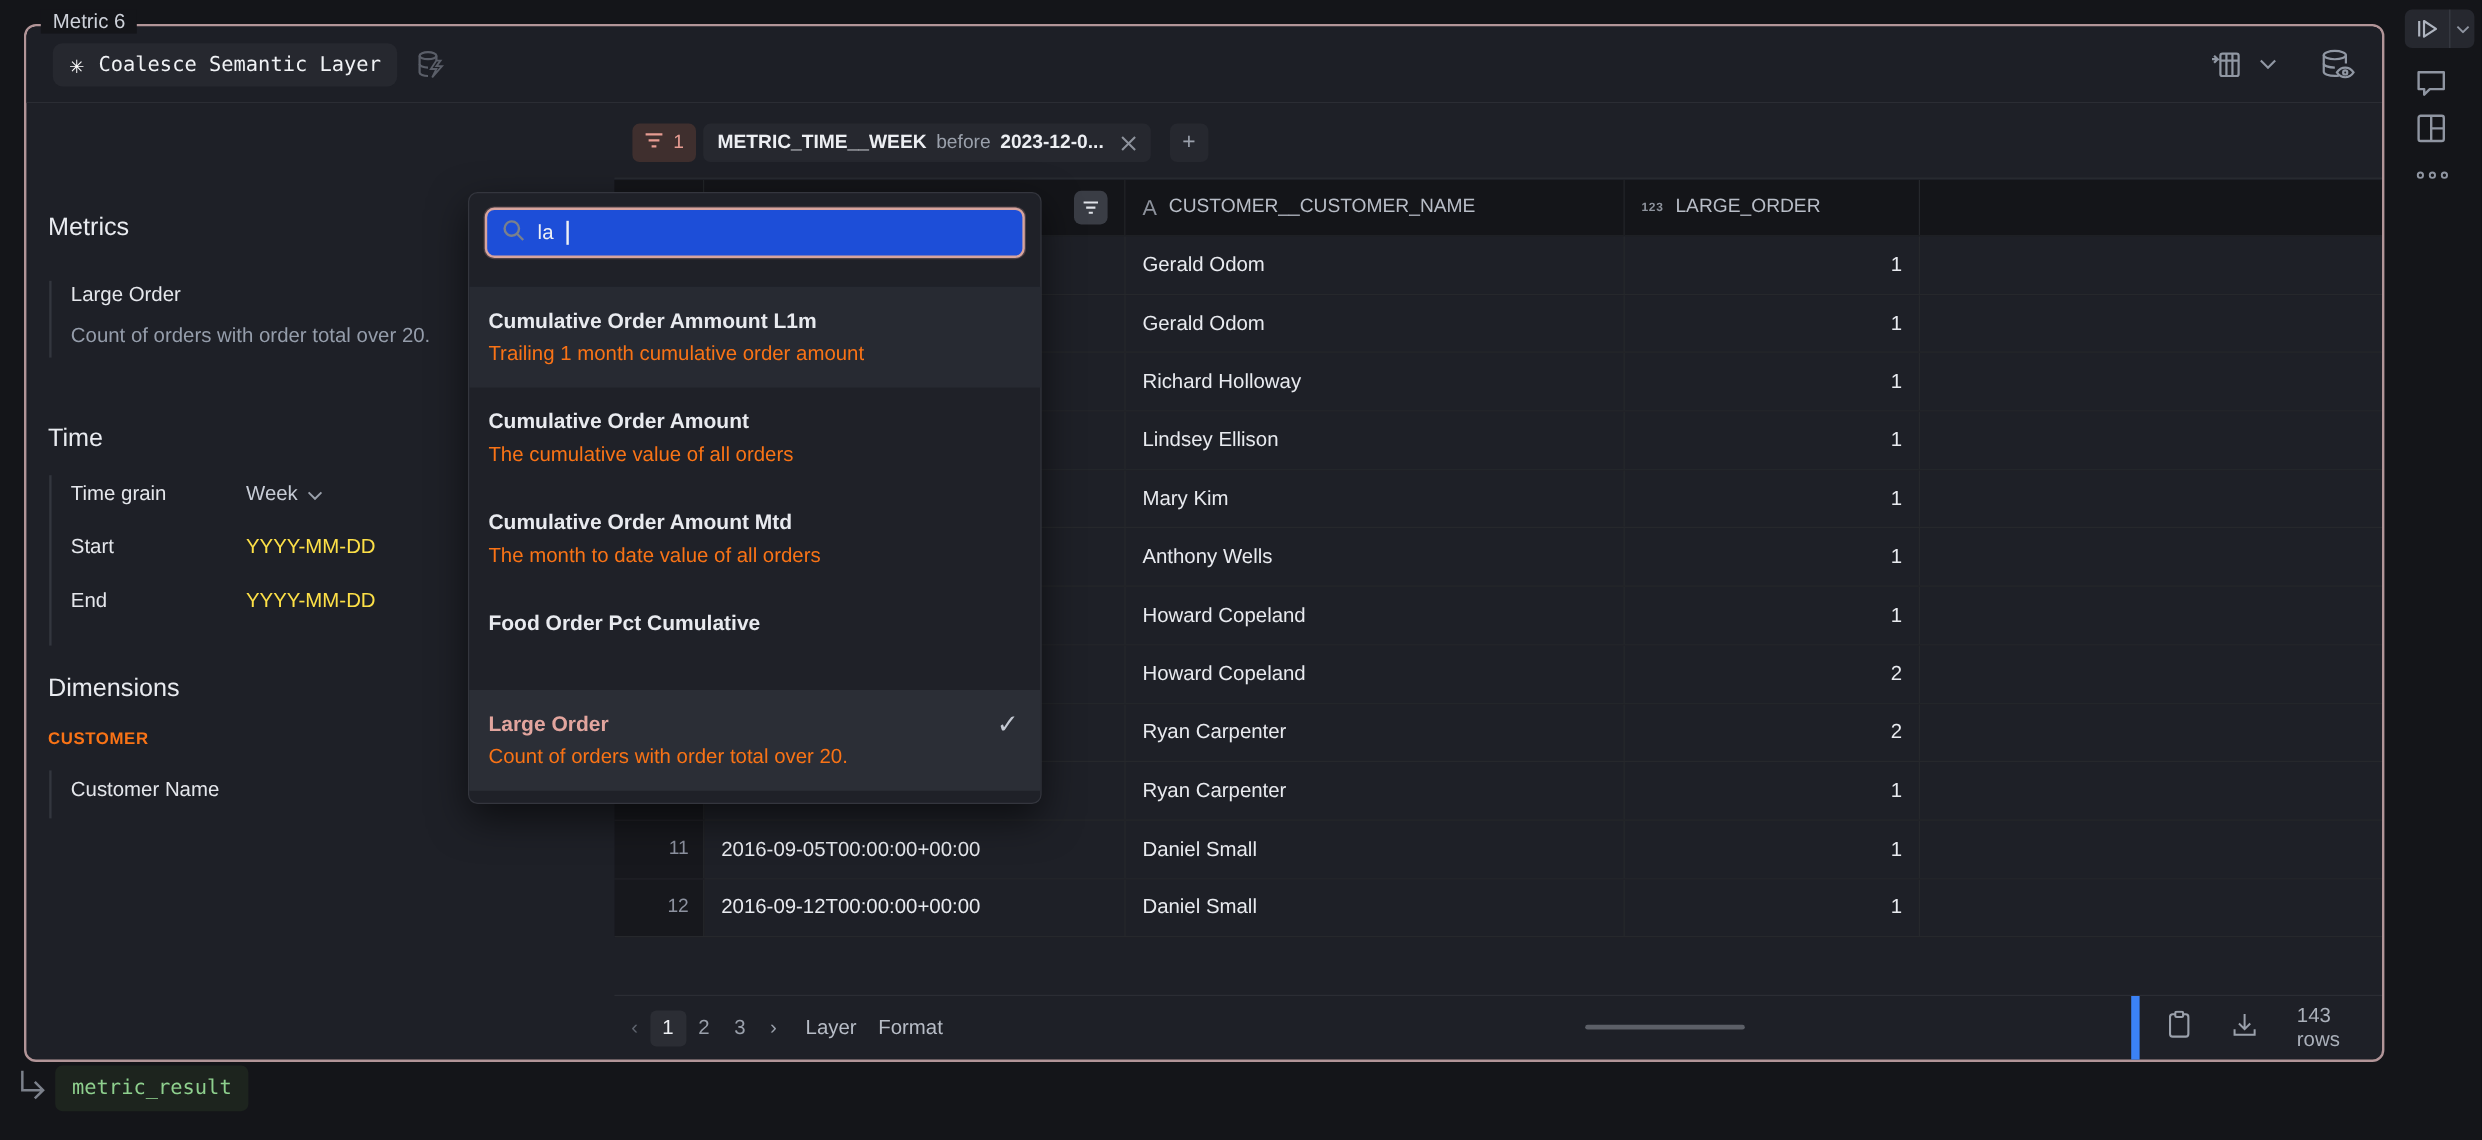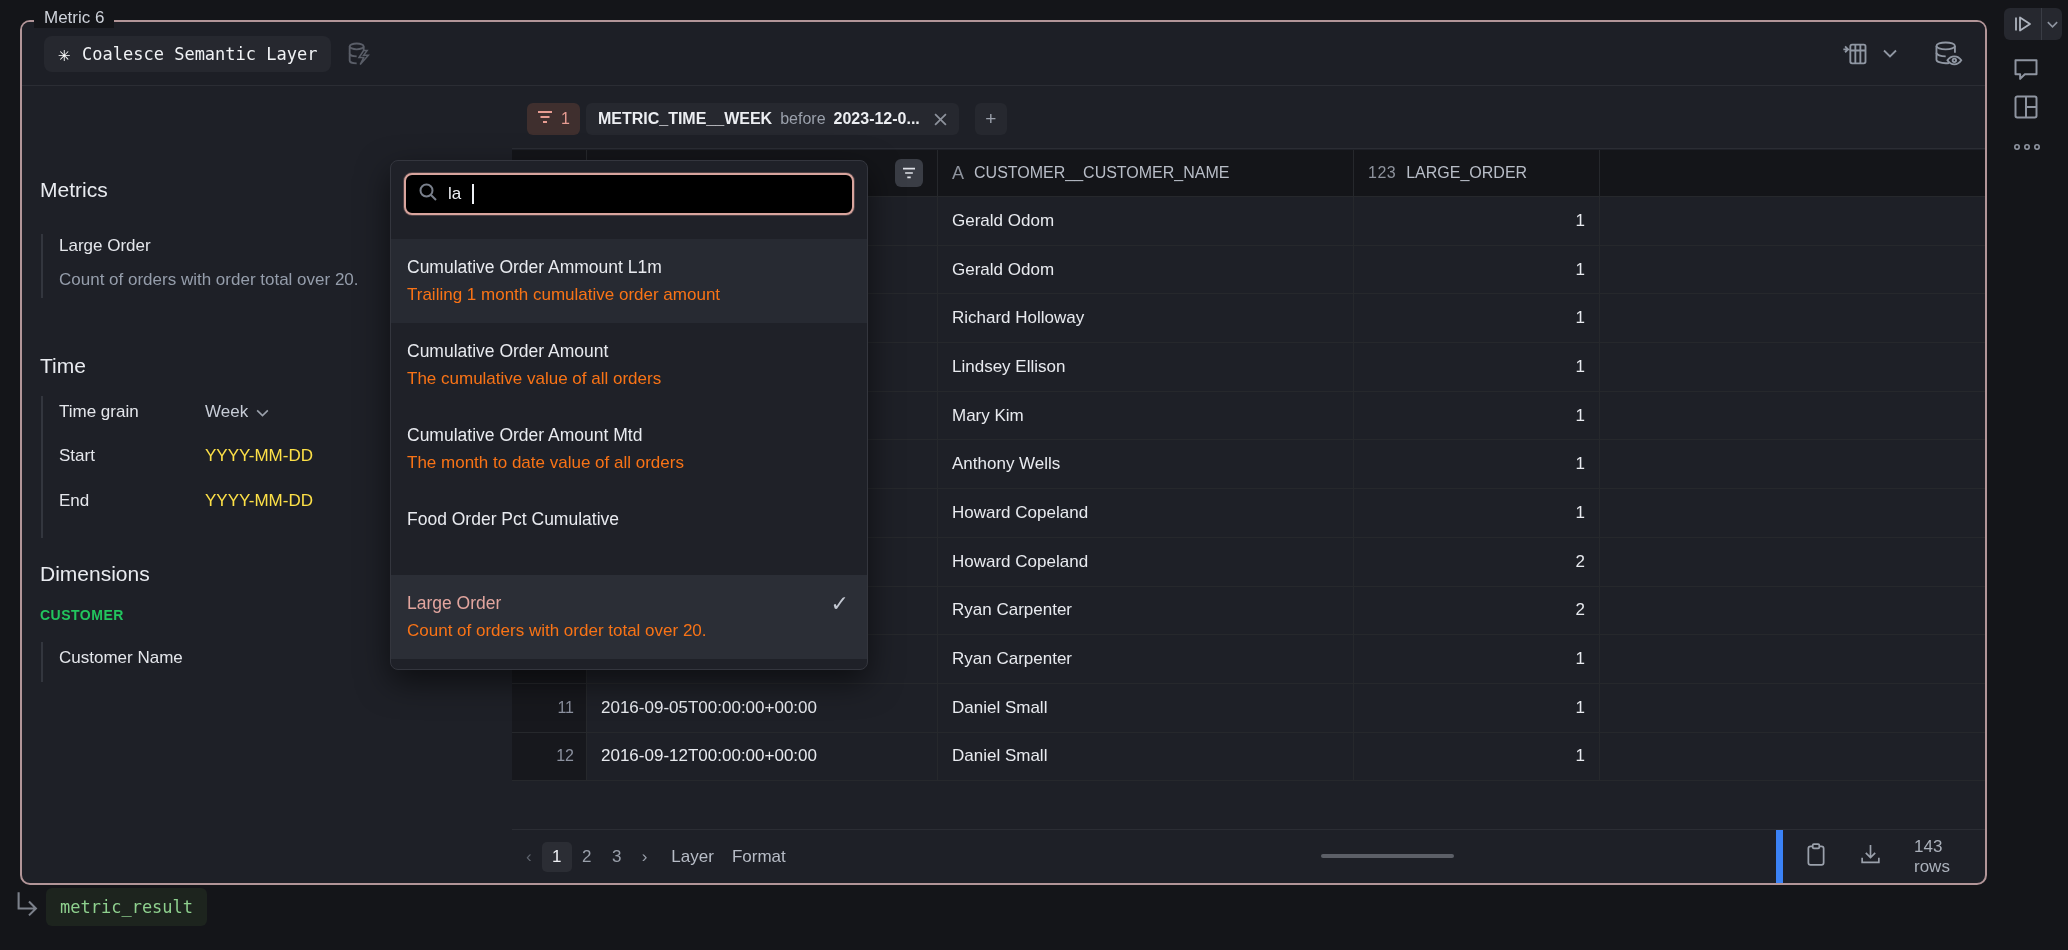--- a/index.html
+++ b/index.html
@@ -31,21 +31,21 @@
   .add-btn { position:absolute; left:370px; top:98px; height:36px; padding:0 14px;
              background:#26282f; border-radius:8px; display:inline-flex; align-items:center;
              gap:8px; font-size:16px; color:#e6e8ed; cursor:pointer; }
   .add-btn .plus { color:#9aa0ab; font-size:18px; }
   .guide { position:absolute; width:2px; background:#33363e; }
   .item-label { position:absolute; font-size:17px; color:#e4e6eb; white-space:nowrap; }
   .item-desc  { position:absolute; font-size:17px; color:#959dab; white-space:nowrap; }
   .kv-val { position:absolute; left:183px; font-size:17px; color:#c7ccd6; display:flex; align-items:center; gap:8px; }
   .placeholder { color:#fde047; }
   .group-label { position:absolute; left:18px; font-size:14px; font-weight:700;
-                 letter-spacing:.5px; color:#22c55e; }
+                 letter-spacing:.5px; color:#f97316; }
 
   
   .table-col { position:absolute; left:490px; top:64px; right:0; bottom:0; }
   .filter-bar { position:absolute; left:0; top:4px; right:0; height:59px;
                 border-bottom:1px solid #2b2d34; display:flex; align-items:center;
                 padding:0 15px; gap:6px; }
   .fchip-count { display:inline-flex; align-items:center; gap:8px; height:32px; padding:0 10px;
                  background:#3f2f2e; border-radius:6px; color:#e79c92; font-size:16px; }
   .fchip-main { display:inline-flex; align-items:center; gap:8px; height:32px; padding:0 12px;
                 background:#26282f; border-radius:6px; font-size:16px; cursor:pointer; }
@@ -63,21 +63,21 @@
   .td { padding:0 14px; display:flex; align-items:center; font-size:17px; color:#e8eaef;
         border-right:1px solid #26282c; overflow:hidden; white-space:nowrap; }
   .c-idx  { width:75px; justify-content:flex-end; background:#17181d; color:#8d92a0; font-size:16px; padding-right:12px; }
   .c-date { width:351px; }
   .c-name { width:416px; }
   .c-val  { width:246px; justify-content:flex-end; }
   .c-empty{ flex:1; border-right:none; }
   .g-head .td { background:#141519; color:#b8bdc7; font-size:16px; gap:10px; }
   .type-ico { color:#8d929c; }
   .type-a { font-size:18px; font-weight:400; }
-  .type-123 { font-size:16px; font-weight:400; letter-spacing:.5px; }
+  .type-123 { font-size:10px; font-weight:700; letter-spacing:.5px; }
   .colfilter-btn { margin-left:auto; width:28px; height:28px; border-radius:6px; background:#3a3d45;
                    display:flex; align-items:center; justify-content:center; color:#dfe2e8; cursor:pointer; }
 
   .grid-footer { position:absolute; left:0; bottom:0; right:0; height:54px;
                  border-top:1px solid #2b2d34; display:flex; align-items:center; padding-left:8px; }
   .page-nav { display:flex; align-items:center; gap:4px; font-size:17px; color:#9aa0ab; }
   .pg-arrow { padding:0 6px; color:#5f646e; cursor:pointer; }
   .pg-arrow.next { color:#9aa0ab; }
   .page { min-width:30px; height:30px; display:inline-flex; align-items:center; justify-content:center;
           border-radius:5px; cursor:pointer; padding:0 6px; }
@@ -87,32 +87,32 @@
              background:#5c5f67; border-radius:2px; cursor:pointer; }
   .ftr-right { position:absolute; right:4px; top:0; bottom:0; width:205px;
                border-left:7px solid #3b82f6; display:flex; align-items:center;
                gap:32px; padding-left:22px; color:#9ba1ac; }
   .rowcount { font-size:17px; color:#aab0ba; }
 
   
   .dropdown { position:absolute; left:390px; top:160px; width:478px; z-index:20;
               background:#1f2128; border:1px solid #34363e; border-radius:8px;
               box-shadow:0 12px 32px rgba(0,0,0,.55); padding:12px 0 10px; }
-  .search-box { margin:0 13px; height:42px; background:#000000; border:2px solid #d8a49d;
+  .search-box { margin:0 13px; height:42px; background:#1d4ed8; border:2px solid #d8a49d;
                 border-radius:8px; display:flex; align-items:center; padding:0 12px; gap:10px;
                 box-shadow:0 0 0 1px rgba(216,164,157,.25); }
   .search-box .q { font-size:17px; color:#eef0f4; }
   .caret { display:inline-block; width:2px; height:20px; background:#eef0f4; margin-left:1px;
            animation:blink 1s steps(1) infinite; }
   @keyframes blink { 50% { opacity:0; } }
   .dd-list { margin-top:24px; }
   .dd-item { height:84px; padding:14px 16px 0; cursor:pointer; position:relative; }
   .dd-item.hl  { background:#272a32; }
   .dd-item.sel { background:#2b2e36; }
-  .dd-title { font-size:17.5px; font-weight:400; color:#e8eaef; line-height:28px; white-space:nowrap; }
+  .dd-title { font-size:17.5px; font-weight:700; color:#e8eaef; line-height:28px; white-space:nowrap; }
   .dd-item.sel .dd-title { color:#e2a59e; }
   .dd-desc { font-size:17px; color:#f97316; line-height:28px; white-space:nowrap; }
   .dd-check { position:absolute; right:18px; top:16px; color:#c3c8d2; font-size:22px; }
 
   
   .right-bar { position:absolute; left:2000px; top:0; width:68px; }
   .run-btn { position:absolute; left:4px; top:8px; width:58px; height:32px; background:#26282f;
              border-radius:6px; display:flex; align-items:center; color:#aeb4bf; cursor:pointer; }
   .run-main { flex:1; display:flex; align-items:center; justify-content:center; height:100%; }
   .run-sep { width:1px; height:100%; background:#3a3d45; }

